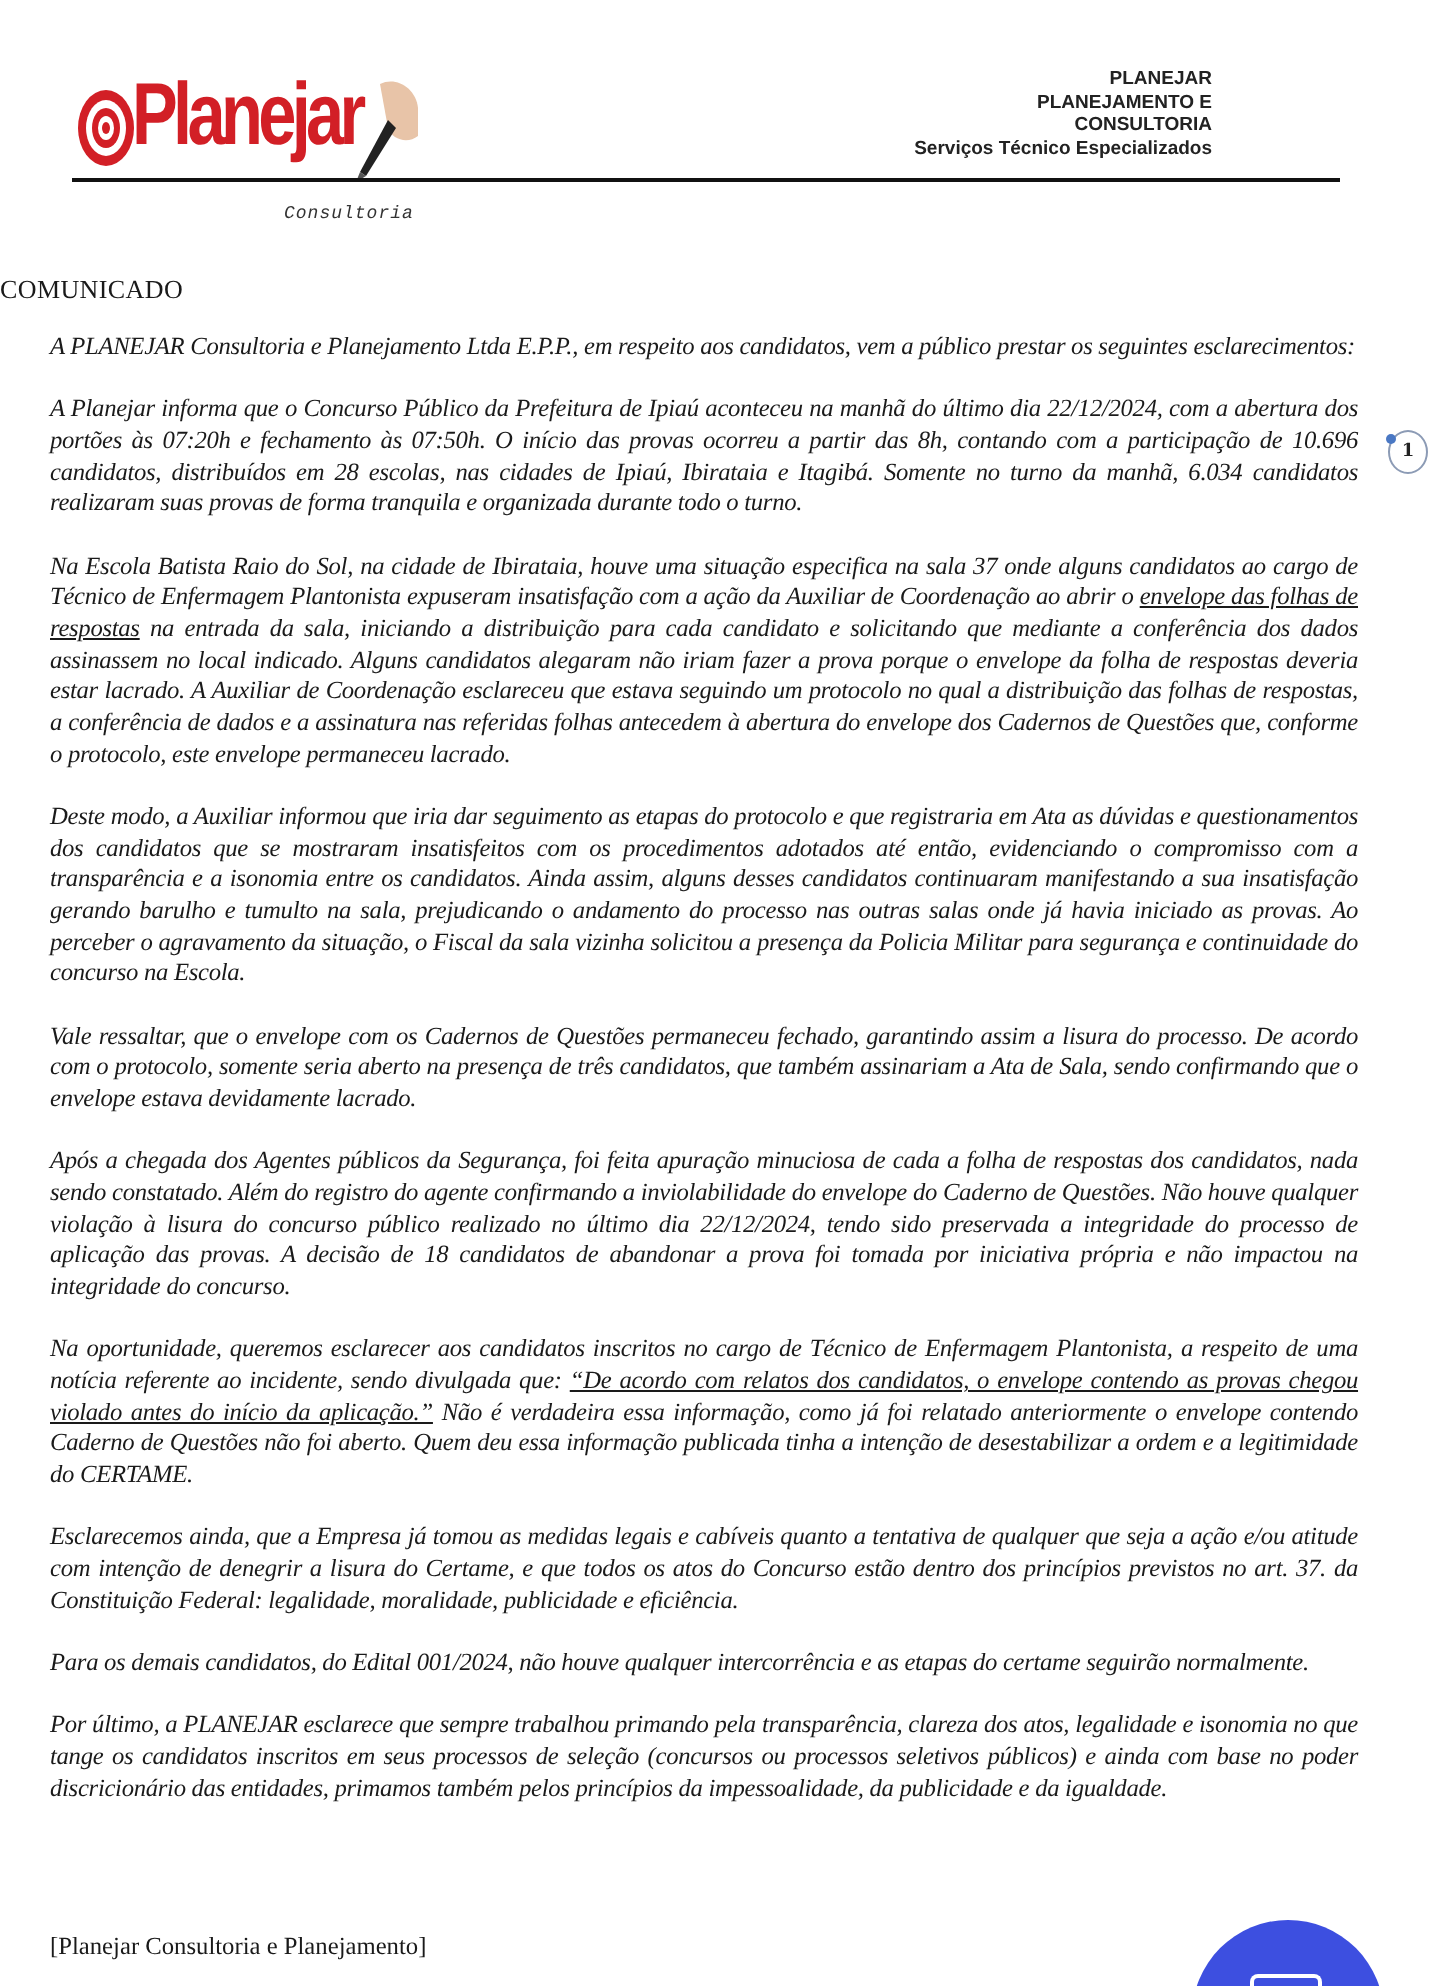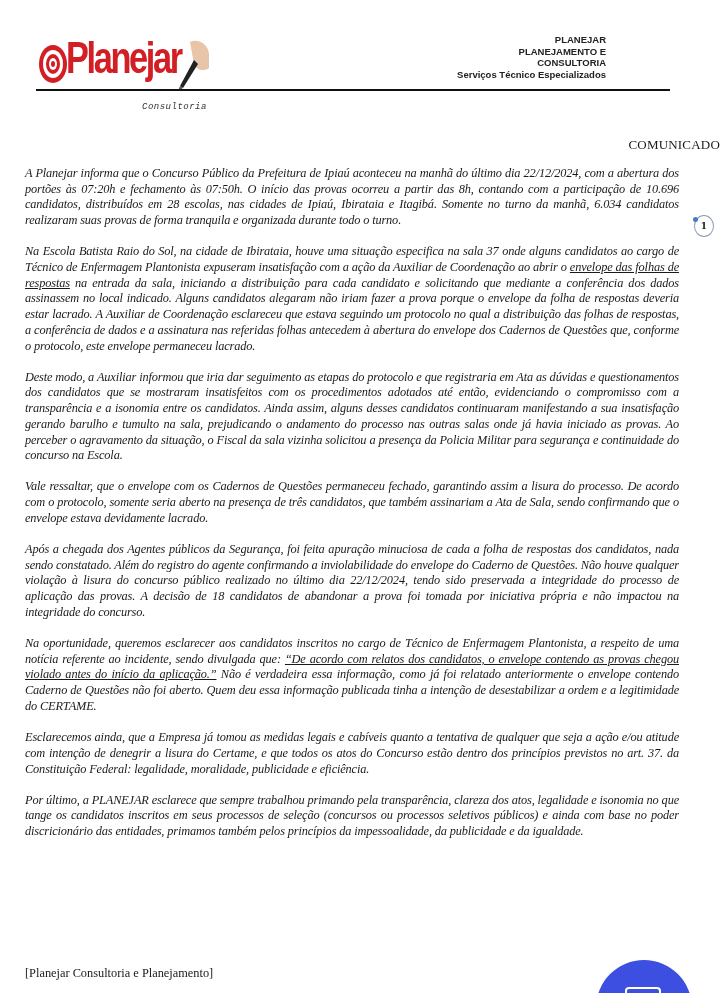--- a/index.html
+++ b/index.html
@@ -20,21 +20,21 @@
     position: absolute; left: 106px; top: 64px; font-family: "Liberation Mono", monospace;
     font-size: 9px; color: #333; letter-spacing: 0.5px; font-style: italic;
   }
   .header-rule { position: absolute; left: 36px; top: 89px; width: 634px; height: 2px; background: #111; }
   .company-block {
     position: absolute; right: 50px; top: 34px; text-align: right;
     font-family: "Liberation Sans", sans-serif; font-weight: bold; font-size: 9.5px;
     line-height: 11.5px; color: #222;
   }
   .title {
-    position: absolute; left: 0; width: 720px; top: 137px; text-align: right;
+    position: absolute; left: 0; width: 720px; top: 137px; text-align: left;
     font-size: 13px; letter-spacing: 0.2px;
   }
   .content {
     position: absolute; left: 25px; width: 654px; top: 166px;
     font-style: italic; font-size: 12.35px; line-height: 15.7px; text-align: justify;
     letter-spacing: -0.15px;
   }
   .content p { margin: 0 0 15.5px 0; }
   .content u { text-decoration: underline; }
   .signature { position: absolute; left: 25px; top: 966px; font-size: 12.35px; }
@@ -79,27 +79,29 @@
     <div>PLANEJAR</div>
     <div>PLANEJAMENTO E</div>
     <div>CONSULTORIA</div>
     <div>Serviços Técnico Especializados</div>
   </div>
 </div>
 
 <div class="title">COMUNICADO</div>
 
 <div class="content">
+  <p>A PLANEJAR Consultoria e Planejamento Ltda E.P.P., em respeito aos candidatos, vem a público prestar os seguintes esclarecimentos:</p>
   <p>A Planejar informa que o Concurso Público da Prefeitura de Ipiaú aconteceu na manhã do último dia 22/12/2024, com a abertura dos portões às 07:20h e fechamento às 07:50h. O início das provas ocorreu a partir das 8h, contando com a participação de 10.696 candidatos, distribuídos em 28 escolas, nas cidades de Ipiaú, Ibirataia e Itagibá. Somente no turno da manhã, 6.034 candidatos realizaram suas provas de forma tranquila e organizada durante todo o turno.</p>
   <p><span>Na Escola Batista Raio do Sol, na cidade de Ibirataia, houve uma situação especifica na sala 37 onde alguns candidatos ao cargo de Técnico de Enfermagem Plantonista expuseram insatisfação com a ação da Auxiliar de Coordenação ao abrir o </span><u>envelope das folhas de respostas</u><span> na entrada da sala, iniciando a distribuição para cada candidato e solicitando que mediante a conferência dos dados assinassem no local indicado. Alguns candidatos alegaram não iriam fazer a prova porque o envelope da folha de respostas deveria estar lacrado. A Auxiliar de Coordenação esclareceu que estava seguindo um protocolo no qual a distribuição das folhas de respostas, a conferência de dados e a assinatura nas referidas folhas antecedem à abertura do envelope dos Cadernos de Questões que, conforme o protocolo, este envelope permaneceu lacrado.</span></p>
   <p>Deste modo, a Auxiliar informou que iria dar seguimento as etapas do protocolo e que registraria em Ata as dúvidas e questionamentos dos candidatos que se mostraram insatisfeitos com os procedimentos adotados até então, evidenciando o compromisso com a transparência e a isonomia entre os candidatos. Ainda assim, alguns desses candidatos continuaram manifestando a sua insatisfação gerando barulho e tumulto na sala, prejudicando o andamento do processo nas outras salas onde já havia iniciado as provas. Ao perceber o agravamento da situação, o Fiscal da sala vizinha solicitou a presença da Policia Militar para segurança e continuidade do concurso na Escola.</p>
   <p>Vale ressaltar, que o envelope com os Cadernos de Questões permaneceu fechado, garantindo assim a lisura do processo. De acordo com o protocolo, somente seria aberto na presença de três candidatos, que também assinariam a Ata de Sala, sendo confirmando que o envelope estava devidamente lacrado.</p>
   <p>Após a chegada dos Agentes públicos da Segurança, foi feita apuração minuciosa de cada a folha de respostas dos candidatos, nada sendo constatado. Além do registro do agente confirmando a inviolabilidade do envelope do Caderno de Questões. Não houve qualquer violação à lisura do concurso público realizado no último dia 22/12/2024, tendo sido preservada a integridade do processo de aplicação das provas. A decisão de 18 candidatos de abandonar a prova foi tomada por iniciativa própria e não impactou na integridade do concurso.</p>
   <p><span>Na oportunidade, queremos esclarecer aos candidatos inscritos no cargo de Técnico de Enfermagem Plantonista, a respeito de uma notícia referente ao incidente, sendo divulgada que: </span><u>“De acordo com relatos dos candidatos, o envelope contendo as provas chegou violado antes do início da aplicação.”</u><span> Não é verdadeira essa informação, como já foi relatado anteriormente o envelope contendo Caderno de Questões não foi aberto. Quem deu essa informação publicada tinha a intenção de desestabilizar a ordem e a legitimidade do CERTAME.</span></p>
   <p>Esclarecemos ainda, que a Empresa já tomou as medidas legais e cabíveis quanto a tentativa de qualquer que seja a ação e/ou atitude com intenção de denegrir a lisura do Certame, e que todos os atos do Concurso estão dentro dos princípios previstos no art. 37. da Constituição Federal: legalidade, moralidade, publicidade e eficiência.</p>
+  <p>Para os demais candidatos, do Edital 001/2024, não houve qualquer intercorrência e as etapas do certame seguirão normalmente.</p>
   <p>Por último, a PLANEJAR esclarece que sempre trabalhou primando pela transparência, clareza dos atos, legalidade e isonomia no que tange os candidatos inscritos em seus processos de seleção (concursos ou processos seletivos públicos) e ainda com base no poder discricionário das entidades, primamos também pelos princípios da impessoalidade, da publicidade e da igualdade.</p>
 </div>
 
 <div class="signature">[Planejar Consultoria e Planejamento]</div>
 
 <div class="comment-marker">
   <span class="comment-dot"></span>
   <span>1</span>
 </div>
 

